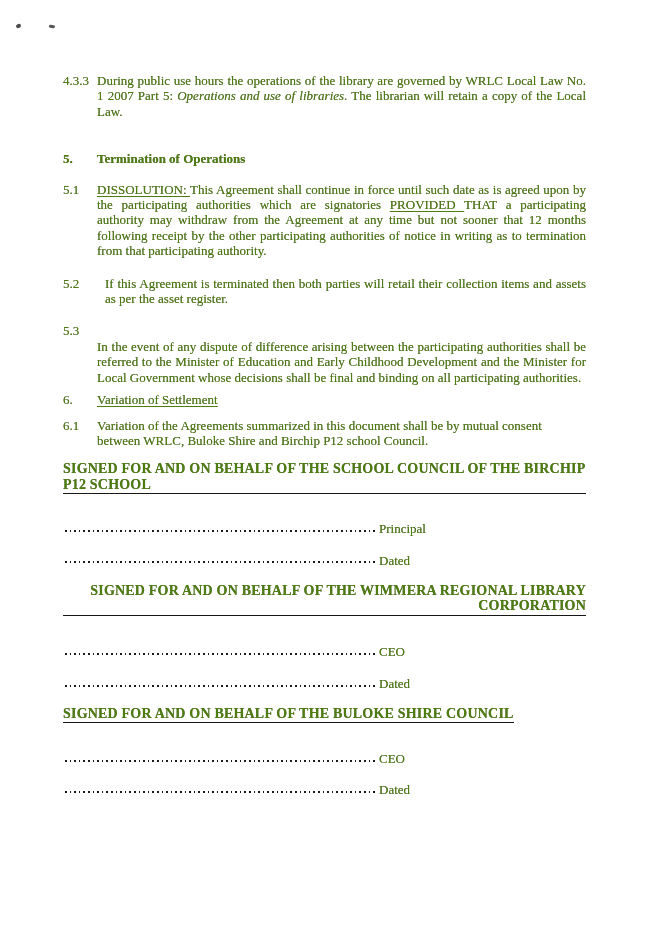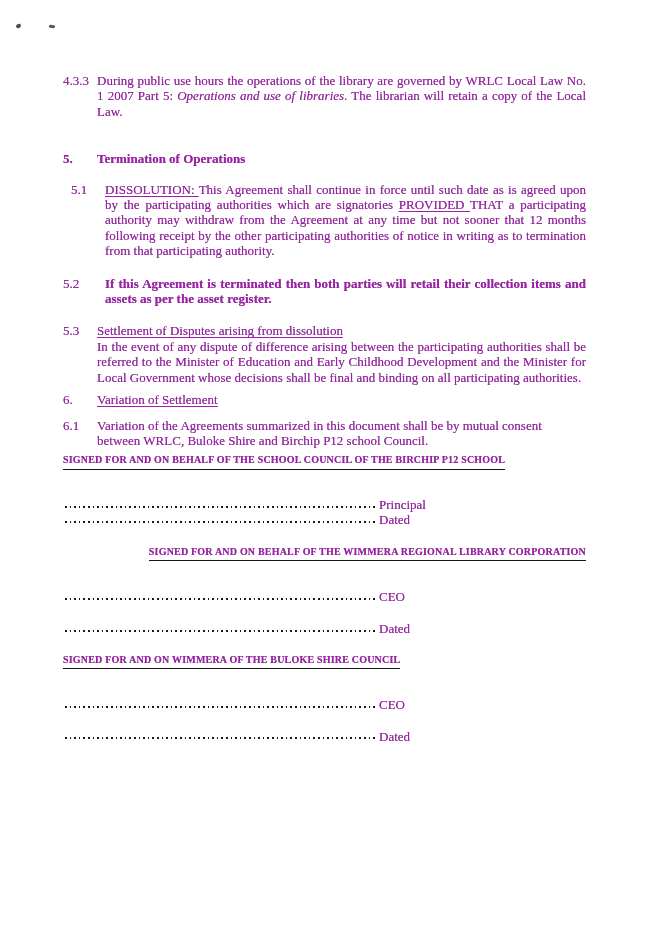--- a/index.html
+++ b/index.html
@@ -2,40 +2,40 @@
 <html><head>
 <meta charset="utf-8">
 <style>
   html, body { margin: 0; padding: 0; background: #ffffff; }
   .page {
     position: relative;
     width: 648px;
     height: 933px;
     box-sizing: border-box;
     background: #ffffff;
-    color: #a21caf;
+    color: #4d7c0f;
     font-family: "Liberation Serif", "DejaVu Serif", serif;
     font-size: 13px;
     line-height: 15.4px;
     padding: 73px 62px 0 63px;
     overflow: hidden;
     text-shadow: 0 0 0.5px rgba(20,20,20,0.55);
   }
   p, div { margin: 0; }
   .clause { position: relative; padding-left: 34px; }
   .clause .num { position: absolute; left: 0; top: 0; white-space: nowrap; }
   .justify { text-align: justify; }
   .bold { font-weight: bold; }
   .ital { font-style: italic; }
   .u { text-decoration: underline; text-underline-offset: 2px; }
   .body-indent { padding-left: 42px; text-align: justify; }
   .sig-heading-text {
     display: inline-block;
     font-weight: bold;
-    font-size: 10px;
+    font-size: 14px;
     letter-spacing: 0.2px;
     border-bottom: 1.6px solid #161616;
     padding-bottom: 1px;
   }
   .sig-row { white-space: nowrap; }
   .dots {
     display: inline-block;
     width: 311px;
     height: 12px;
     margin-left: 2px;
@@ -44,28 +44,28 @@
     background-position: left bottom 1px;
     background-size: 100% 2.1px;
   }
   .sig-label { margin-left: 3px; }
   .speck { position: absolute; background: #3a3a3a; }
   .speck-1 { left: 16px; top: 24px; width: 5px; height: 4px; border-radius: 60% 40% 55% 45%; transform: rotate(-18deg); opacity: 0.9; }
   .speck-2 { left: 49px; top: 25px; width: 6px; height: 3px; border-radius: 2px; transform: rotate(7deg); opacity: 0.85; }
   
   .mb-sec5  { margin-bottom: 32px; }
   .mb-h5    { margin-bottom: 15px; }
-  .mb-c51   { margin-bottom: 17px; margin-left: 8px; }
+  .mb-c51   { margin-bottom: 17px; }
   .mb-h52   { margin-bottom: 0; }
-  .mb-b52   { margin-bottom: 17px; font-weight: bold; }
+  .mb-b52   { margin-bottom: 17px; }
   .mb-c53   { margin-bottom: 7px; }
   .mb-h6    { margin-bottom: 10px; }
-  .mb-c61   { margin-bottom: 3px; }
+  .mb-c61   { margin-bottom: 13px; }
   .mb-sigh1 { margin-bottom: 27px; }
-  .mb-row1  { }
+  .mb-row1  { margin-bottom: 16px; }
   .mb-row2  { margin-bottom: 15px; }
   .mb-sigh2 { margin-bottom: 28px; text-align: right; }
   .mb-row3  { margin-bottom: 17px; }
   .mb-row4  { margin-bottom: 14px; }
   .mb-sigh3 { margin-bottom: 28px; }
   .mb-row5  { margin-bottom: 16px; }
 </style>
 </head>
 <body>
 
@@ -85,21 +85,21 @@
   <p class="clause justify mb-c51">
     <span class="num">5.1</span><span class="u">DISSOLUTION: </span><span>This Agreement shall continue in force until such date as is agreed upon by the participating authorities which are signatories </span><span class="u">PROVIDED </span><span>THAT a participating authority may withdraw from the Agreement at any time but not sooner that 12 months following receipt by the other participating authorities of notice in writing as to termination from that participating authority.</span>
   </p>
 
   <p class="clause mb-h52">
     <span class="num">5.2</span>
   </p>
   <p class="body-indent mb-b52">If this Agreement is terminated then both parties will retail their collection items and assets as per the asset register.</p>
 
   <p class="clause justify mb-c53">
-    <span class="num">5.3</span><span class="u">Settlement of Disputes arising from dissolution</span><br><span>In the event of any dispute of difference arising between the participating authorities shall be referred to the Minister of Education and Early Childhood Development and the Minister for Local Government whose decisions shall be final and binding on all participating authorities.</span>
+    <span class="num">5.3</span><br><span>In the event of any dispute of difference arising between the participating authorities shall be referred to the Minister of Education and Early Childhood Development and the Minister for Local Government whose decisions shall be final and binding on all participating authorities.</span>
   </p>
 
   <p class="clause mb-h6">
     <span class="num">6.</span><span class="u">Variation of Settlement</span>
   </p>
 
   <p class="clause mb-c61">
     <span class="num">6.1</span><span>Variation of the Agreements summarized in this document shall be by mutual consent between WRLC, Buloke Shire and Birchip P12 school Council.</span>
   </p>
 
@@ -122,21 +122,21 @@
     <div class="sig-row mb-row3">
       <span class="dots"></span><span class="sig-label">CEO</span>
     </div>
     <div class="sig-row mb-row4">
       <span class="dots"></span><span class="sig-label">Dated</span>
     </div>
   </div>
 
   <div>
     <div class="mb-sigh3">
-      <span class="sig-heading-text">SIGNED FOR AND ON WIMMERA OF THE BULOKE SHIRE COUNCIL</span>
+      <span class="sig-heading-text">SIGNED FOR AND ON BEHALF OF THE BULOKE SHIRE COUNCIL</span>
     </div>
     <div class="sig-row mb-row5">
       <span class="dots"></span><span class="sig-label">CEO</span>
     </div>
     <div class="sig-row">
       <span class="dots"></span><span class="sig-label">Dated</span>
     </div>
   </div>
 
 </div>

